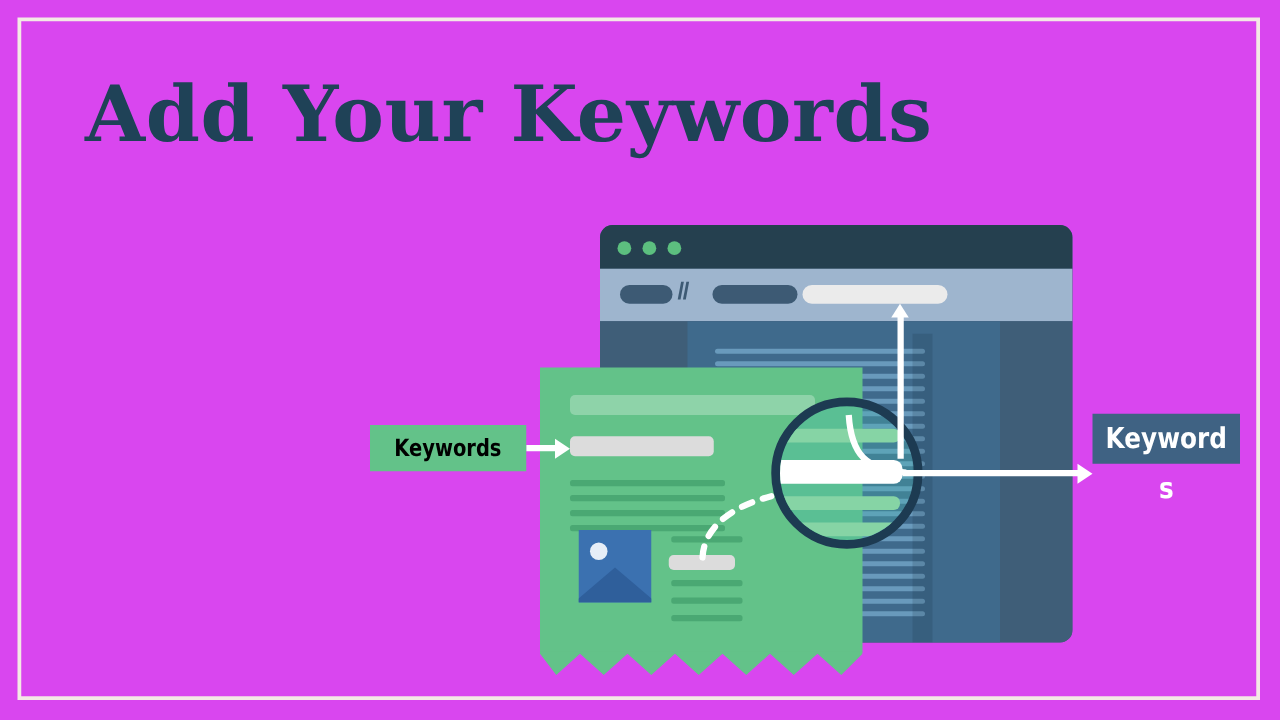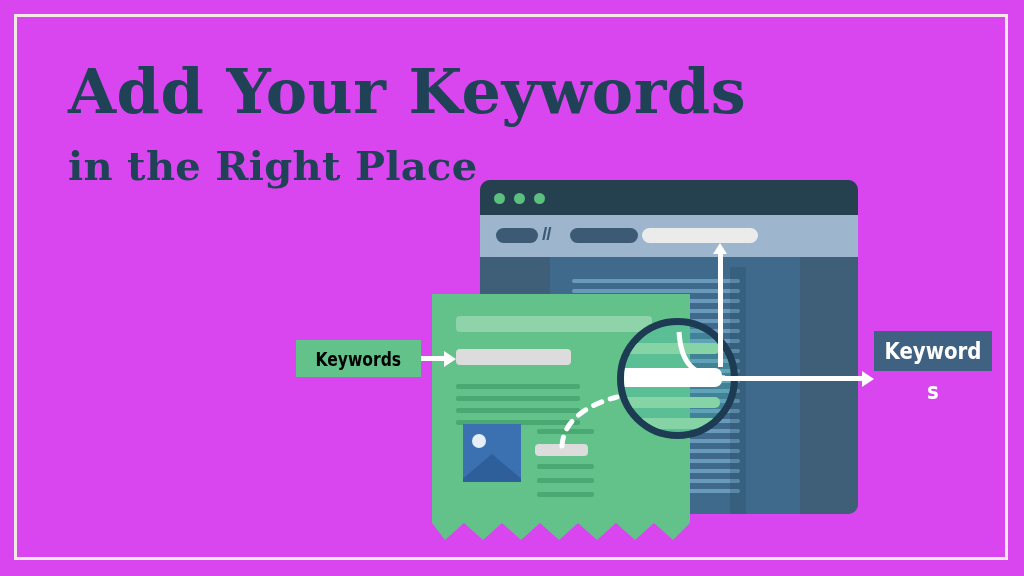--- a/index.html
+++ b/index.html
@@ -275,21 +275,20 @@
 </style>
 </head>
 <body>
 
 <div id="slide">
 
   <div class="frame"></div>
 
   <div class="headline">
     <div class="line1">Add Your Keywords</div>
-    <div class="line2">in the Right Place</div>
   </div>
 
   <div class="browser">
 
     <div class="browser-titlebar">
       <span class="dot d1"></span>
       <span class="dot d2"></span>
       <span class="dot d3"></span>
     </div>
 

